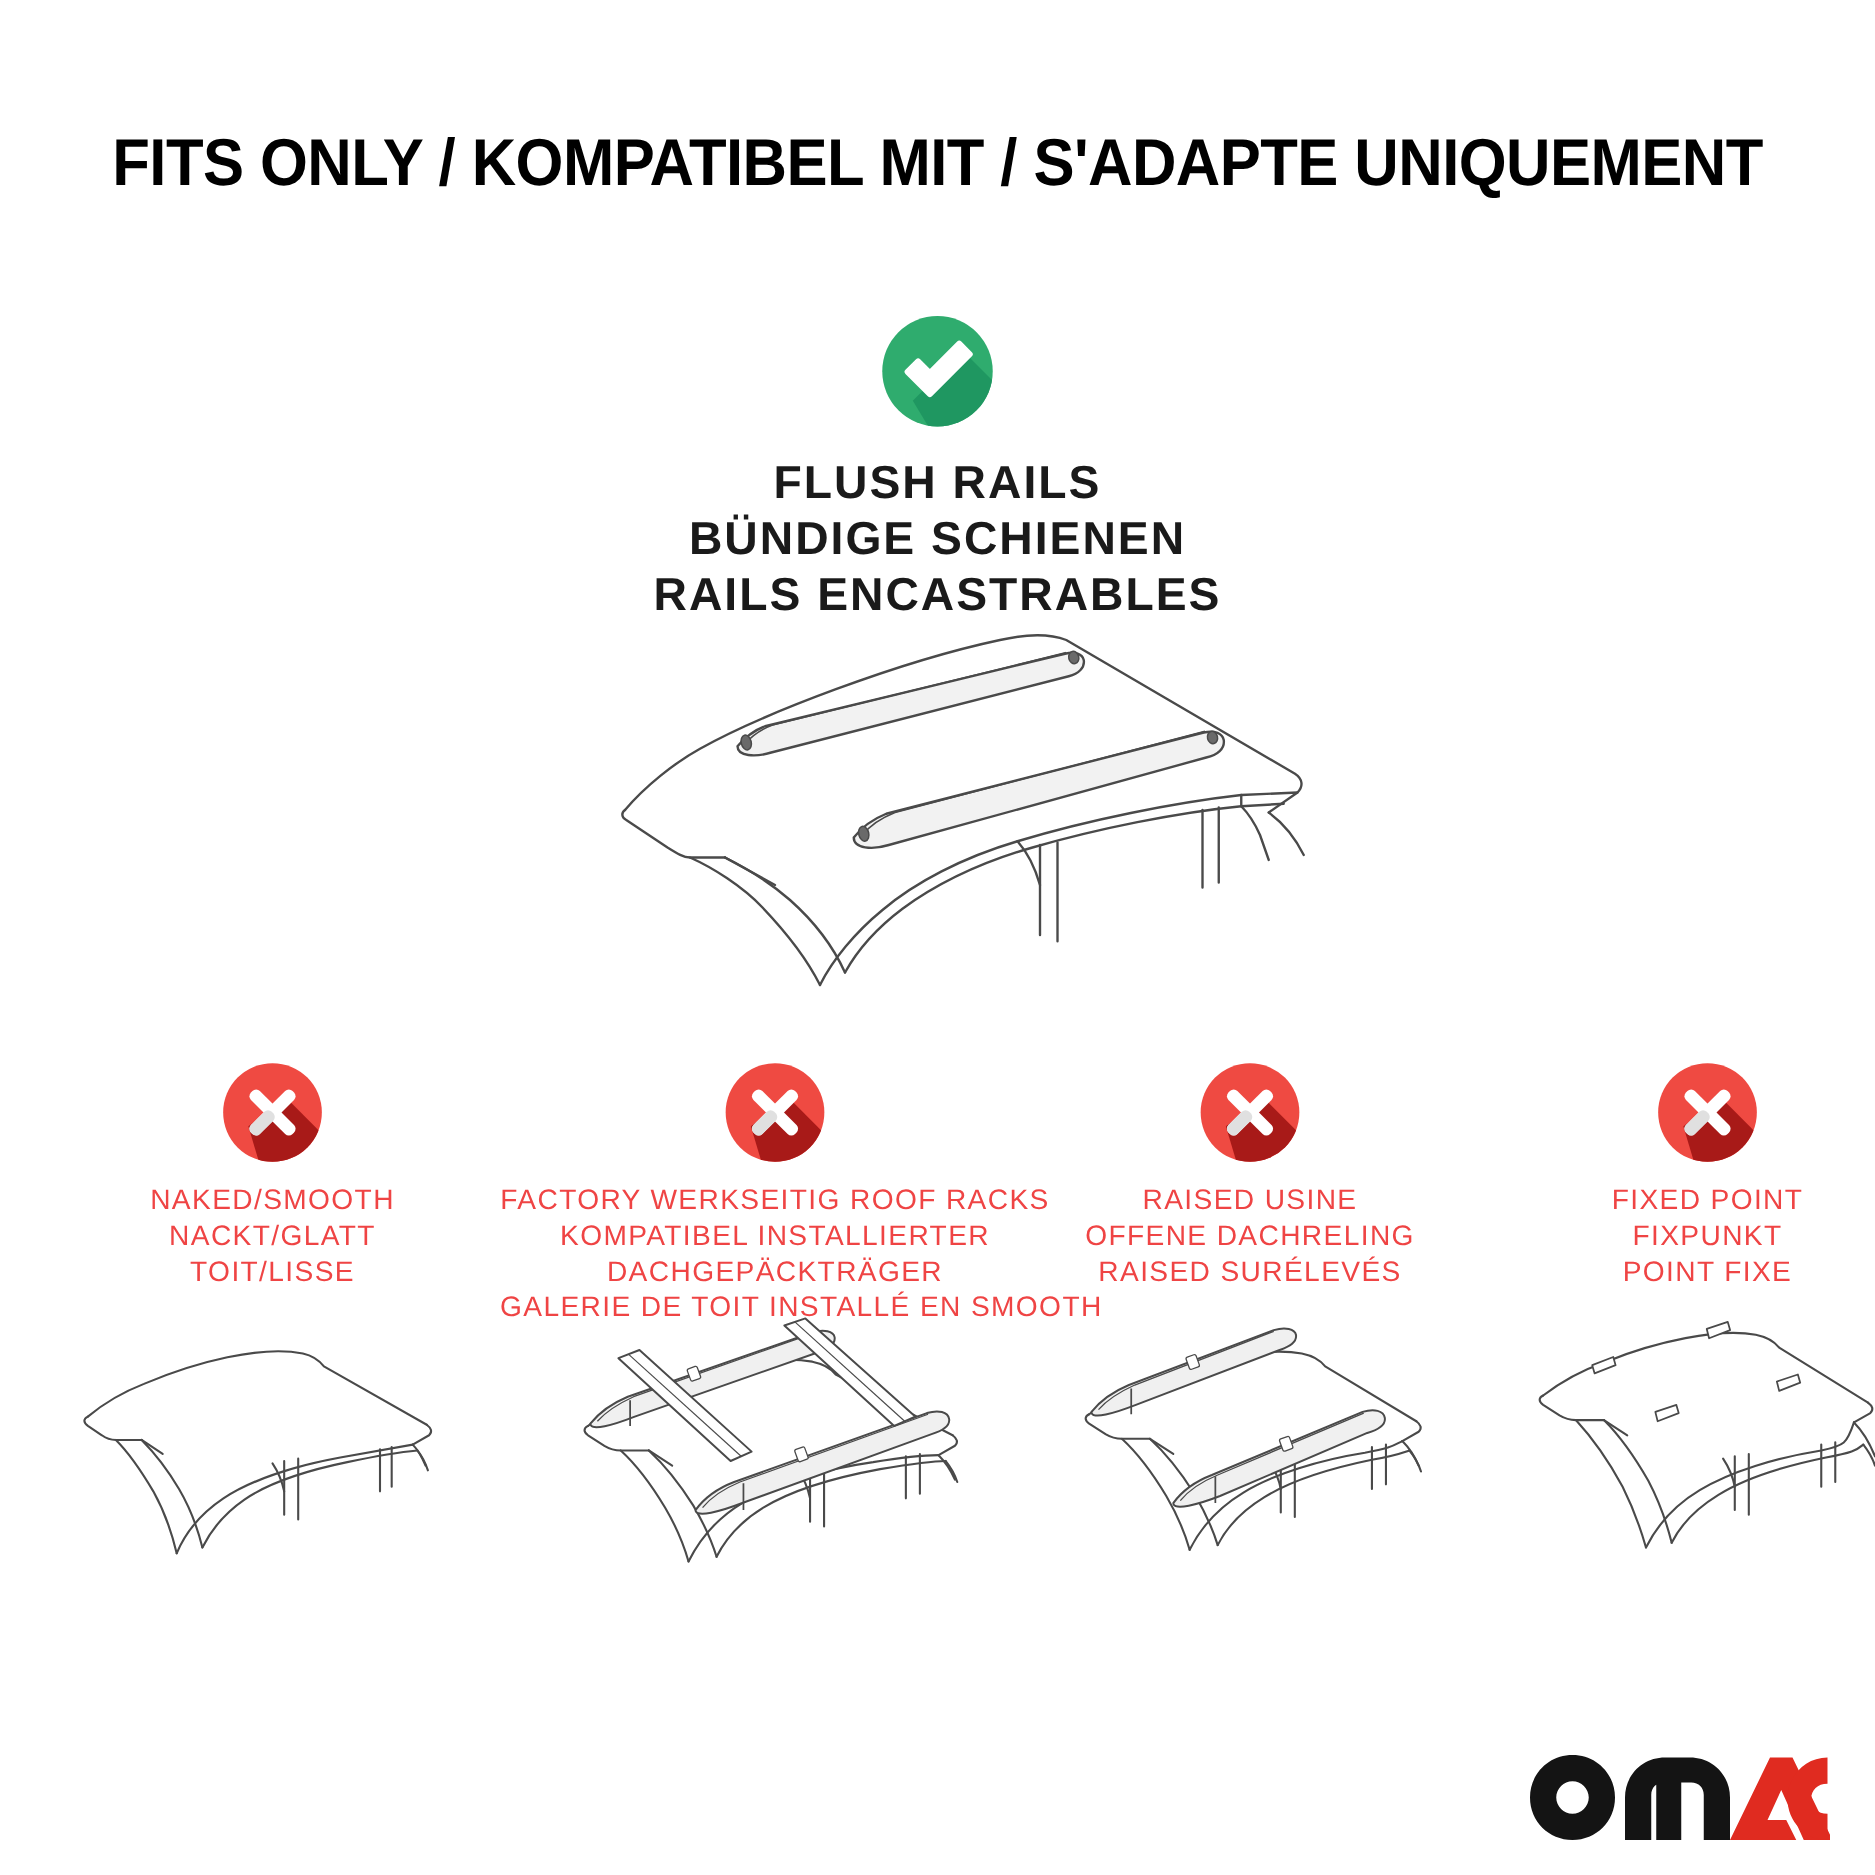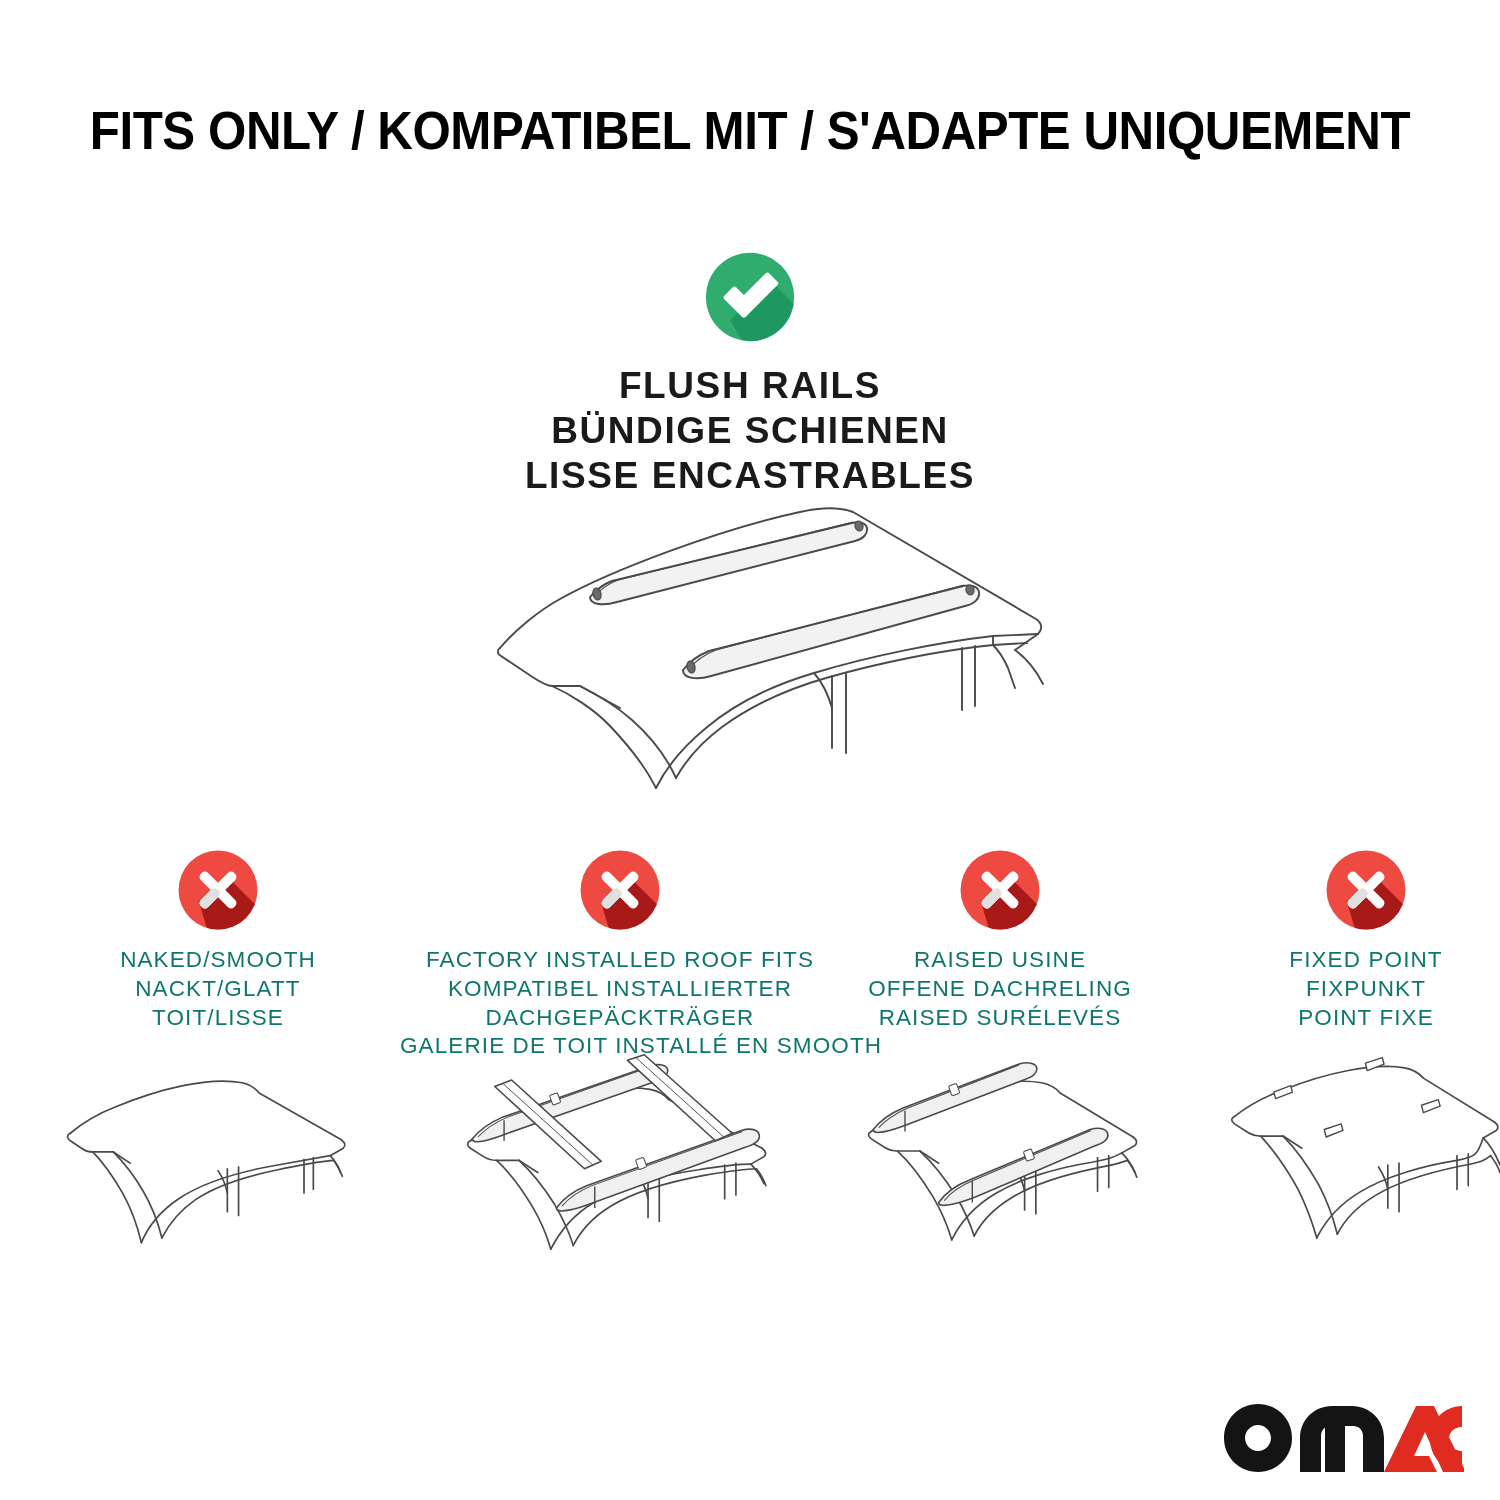--- a/index.html
+++ b/index.html
@@ -71,21 +71,21 @@
   .icon-cross{
     position:relative;
     width:84px;height:84px;
     margin:0 auto;
   }
   .bad-labels{
     margin-top:14px;
     font-size:22.5px;
     font-weight:300;
     letter-spacing:1.1px;
-    color:#0f766e;
+    color:#ef4444;
     line-height:1.28;
   }
   .bad-labels div{white-space:nowrap;}
   .bad-art{
     position:absolute;
     left:0;width:100%;
   }
 
   
   .logo{
@@ -118,21 +118,21 @@
         <g clip-path="url(#clipGreen)">
           <path d="M71.5 32.5 L100 61 L100 100 L44 100 L29 75 Z" fill="#1E9560" opacity="0.92"></path>
         </g>
         <path d="M24.5 50.5 L33.5 41.5 L43.5 51.5 L68.5 26.5 L77.5 35.5 L43.5 69.5 Z" fill="#FFFFFF" stroke="#FFFFFF" stroke-width="5" stroke-linejoin="round"></path>
       </svg>
     </div>
 
     <div class="good-labels">
       <div>FLUSH RAILS</div>
       <div>BÜNDIGE SCHIENEN</div>
-      <div>LISSE ENCASTRABLES</div>
+      <div>RAILS ENCASTRABLES</div>
     </div>
   </div>
 
   <div class="main-roof">
     <svg width="580" height="300" viewBox="0 0 580 300">
       <g fill="none" stroke="#4A4A4A" stroke-width="1.9" stroke-linejoin="round" stroke-linecap="round">
 
         <path d="M30 150 C46 131 70 112 90 101 C140 73 250 31 330 14
                  C352 9 370 9 383 14 L566 121 C572 125 573 131 568 136
                  L545 152"></path>
@@ -256,21 +256,21 @@
             <path d="M63.5 36.5 L100 73 L100 100 L38 100 L27 63 Z" fill="#A81A18"></path>
           </g>
           <g transform="rotate(45 50 50)">
             <rect x="44" y="22" width="12" height="56" rx="5" fill="#FFFFFF"></rect>
             <rect x="22" y="44" width="56" height="12" rx="5" fill="#FFFFFF"></rect>
             <rect x="44" y="50" width="12" height="28" rx="5" fill="#E0E0E0"></rect>
           </g>
         </svg>
       </div>
       <div class="bad-labels">
-        <div>FACTORY INSTALLED ROOF FITS</div>
+        <div>FACTORY WERKSEITIG ROOF RACKS</div>
         <div>KOMPATIBEL INSTALLIERTER</div>
         <div>DACHGEPÄCKTRÄGER</div>
         <div>GALERIE DE TOIT INSTALLÉ EN SMOOTH</div>
       </div>
       <div class="bad-art" style="top:203px;">
         <svg width="440" height="215" viewBox="0 0 440 230">
           <g fill="none" stroke="#4A4A4A" stroke-width="1.8" stroke-linejoin="round" stroke-linecap="round">
 
             <path d="M60 96 C74 84 96 72 118 64 C162 47 218 35 252 41
                      C262 43 268 47 272 52 L372 104"></path>

